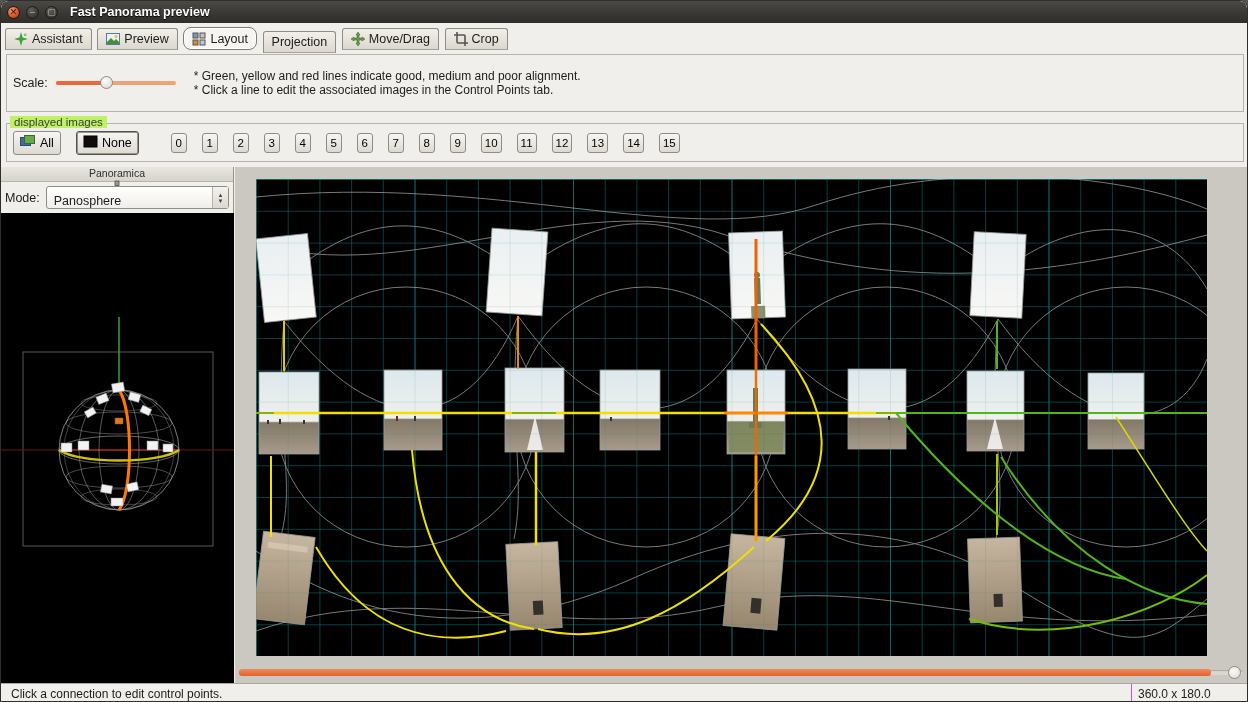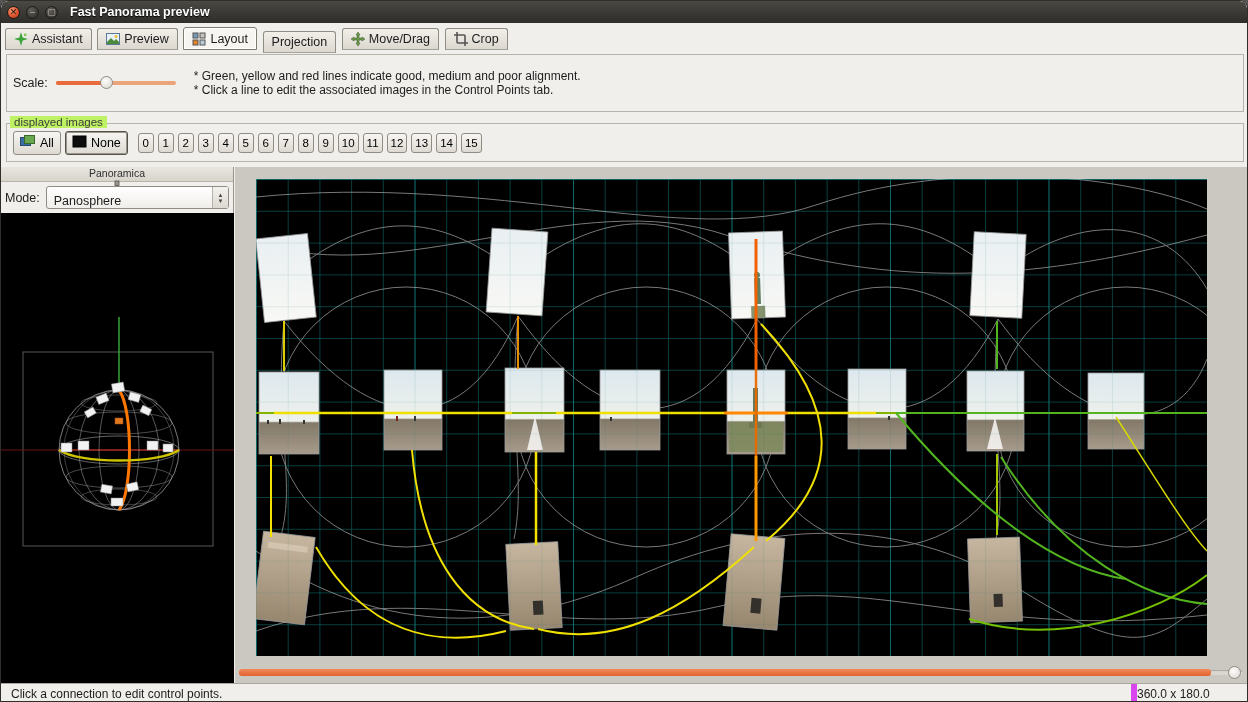--- a/index.html
+++ b/index.html
@@ -23,21 +23,21 @@
   .titlebar .title { color:#ffffff; font-weight:bold; font-size:12.5px; margin-left:12px;
                      text-shadow:0 1px 1px #000; }
 
   
   .tabbar { position:absolute; left:0; top:22px; width:100%; height:27px; padding:4px 0 0 4px; }
   .tab { display:inline-flex; align-items:center; gap:4px; height:22px; padding:0 8px;
          margin-right:2px; border:1px solid #8f8c84; border-bottom-color:#a5a29a;
          border-radius:3px 3px 0 0; background:linear-gradient(#f2efe9,#dcd8d0);
          font-size:12.5px; cursor:default; }
   .tab.active { background:#f7f5f1; border-color:#7f7c74; height:23px;
-                box-shadow:inset 0 0 0 1px #fff; }
+                box-shadow:inset 0 0 0 1px #fff;border-radius:8px; }
   .tab .ticon { width:14px; height:14px; display:inline-block; }
   .tab .ticon svg { display:block; }
 
   
   .scale-box { position:absolute; left:5px; top:53px; width:1238px; height:58px;
                border:1px solid #b7b4ac; display:flex; align-items:center; }
   .scale-label { margin-left:6px; font-size:12.5px; }
   .scale-slider { position:relative; width:120px; height:16px; margin-left:8px; }
   .scale-slider .trk { position:absolute; left:0; top:6px; width:100%; height:4px;
                        border-radius:2px; background:#eba379; }
@@ -46,21 +46,21 @@
   .scale-slider .thumb { position:absolute; left:42%; top:1px; width:13px; height:13px;
                          margin-left:-6px; border-radius:50%; border:1px solid #8f8b83;
                          background:radial-gradient(circle at 40% 35%, #fdfdfc, #d9d5cd); }
   .help-lines { margin-left:18px; font-size:12px; line-height:14px; }
 
   
   .disp-box { position:absolute; left:5px; top:122px; width:1238px; height:39px;
               border:1px solid #b7b4ac; }
   .disp-legend { position:absolute; left:3px; top:-8px; background:#bef264; padding:0 4px;
                  font-size:11.5px; color:#3a3a3a; }
-  .disp-row { display:flex; align-items:center; height:100%; padding-left:6px; gap:4px; }
+  .disp-row { display:flex; align-items:center; height:100%; padding-left:6px; gap:15px; }
   .btn { display:inline-flex; align-items:center; justify-content:center; gap:4px;
          height:24px; padding:0 6px; border:1px solid #8f8c84; border-radius:3px;
          background:linear-gradient(#f8f6f3,#ddd9d2); font-size:12.5px; cursor:default; }
   .btn.focused { border-color:#55524c; box-shadow:inset 0 0 0 1px #9a968e;justify-content:center; }
   .num-btn { min-width:16px; height:20px; padding:0 3px; display:inline-flex; align-items:center;
              justify-content:center; border:1px solid #8f8c84; border-radius:3px;
              background:linear-gradient(#f8f6f3,#ddd9d2); font-size:11.5px; cursor:default; }
   .num-gap { width:2px; }
 
   
@@ -93,22 +93,22 @@
                     border-radius:3px; background:linear-gradient(#f08a5a,#e2622f); }
   .h-scroll .thumb { position:absolute; right:2px; top:0; width:13px; height:13px; border-radius:50%;
                      border:1px solid #8f8b83;
                      background:radial-gradient(circle at 40% 35%, #fdfdfc, #d9d5cd); }
 
   
   .statusbar { position:absolute; left:0; top:682px; width:1248px; height:20px;
                background:#f1efeb; border-top:1px solid #aaa7a0; display:flex; align-items:center; }
   .status-msg { padding-left:10px; font-size:12px; }
   .status-dim { position:absolute; right:0; top:0; width:118px; height:100%;
-                border-left:6px solid #d946ef; display:flex; align-items:center;
-                font-size:12px; }
+                border-left:1px solid #d946ef; display:flex; align-items:center;
+                padding-left:6px; font-size:12px; }
 </style>
 </head>
 <body>
 
 <div class="window">
 
   <div class="titlebar">
     <span class="win-btn close">
         <span>✕</span>
       </span>

